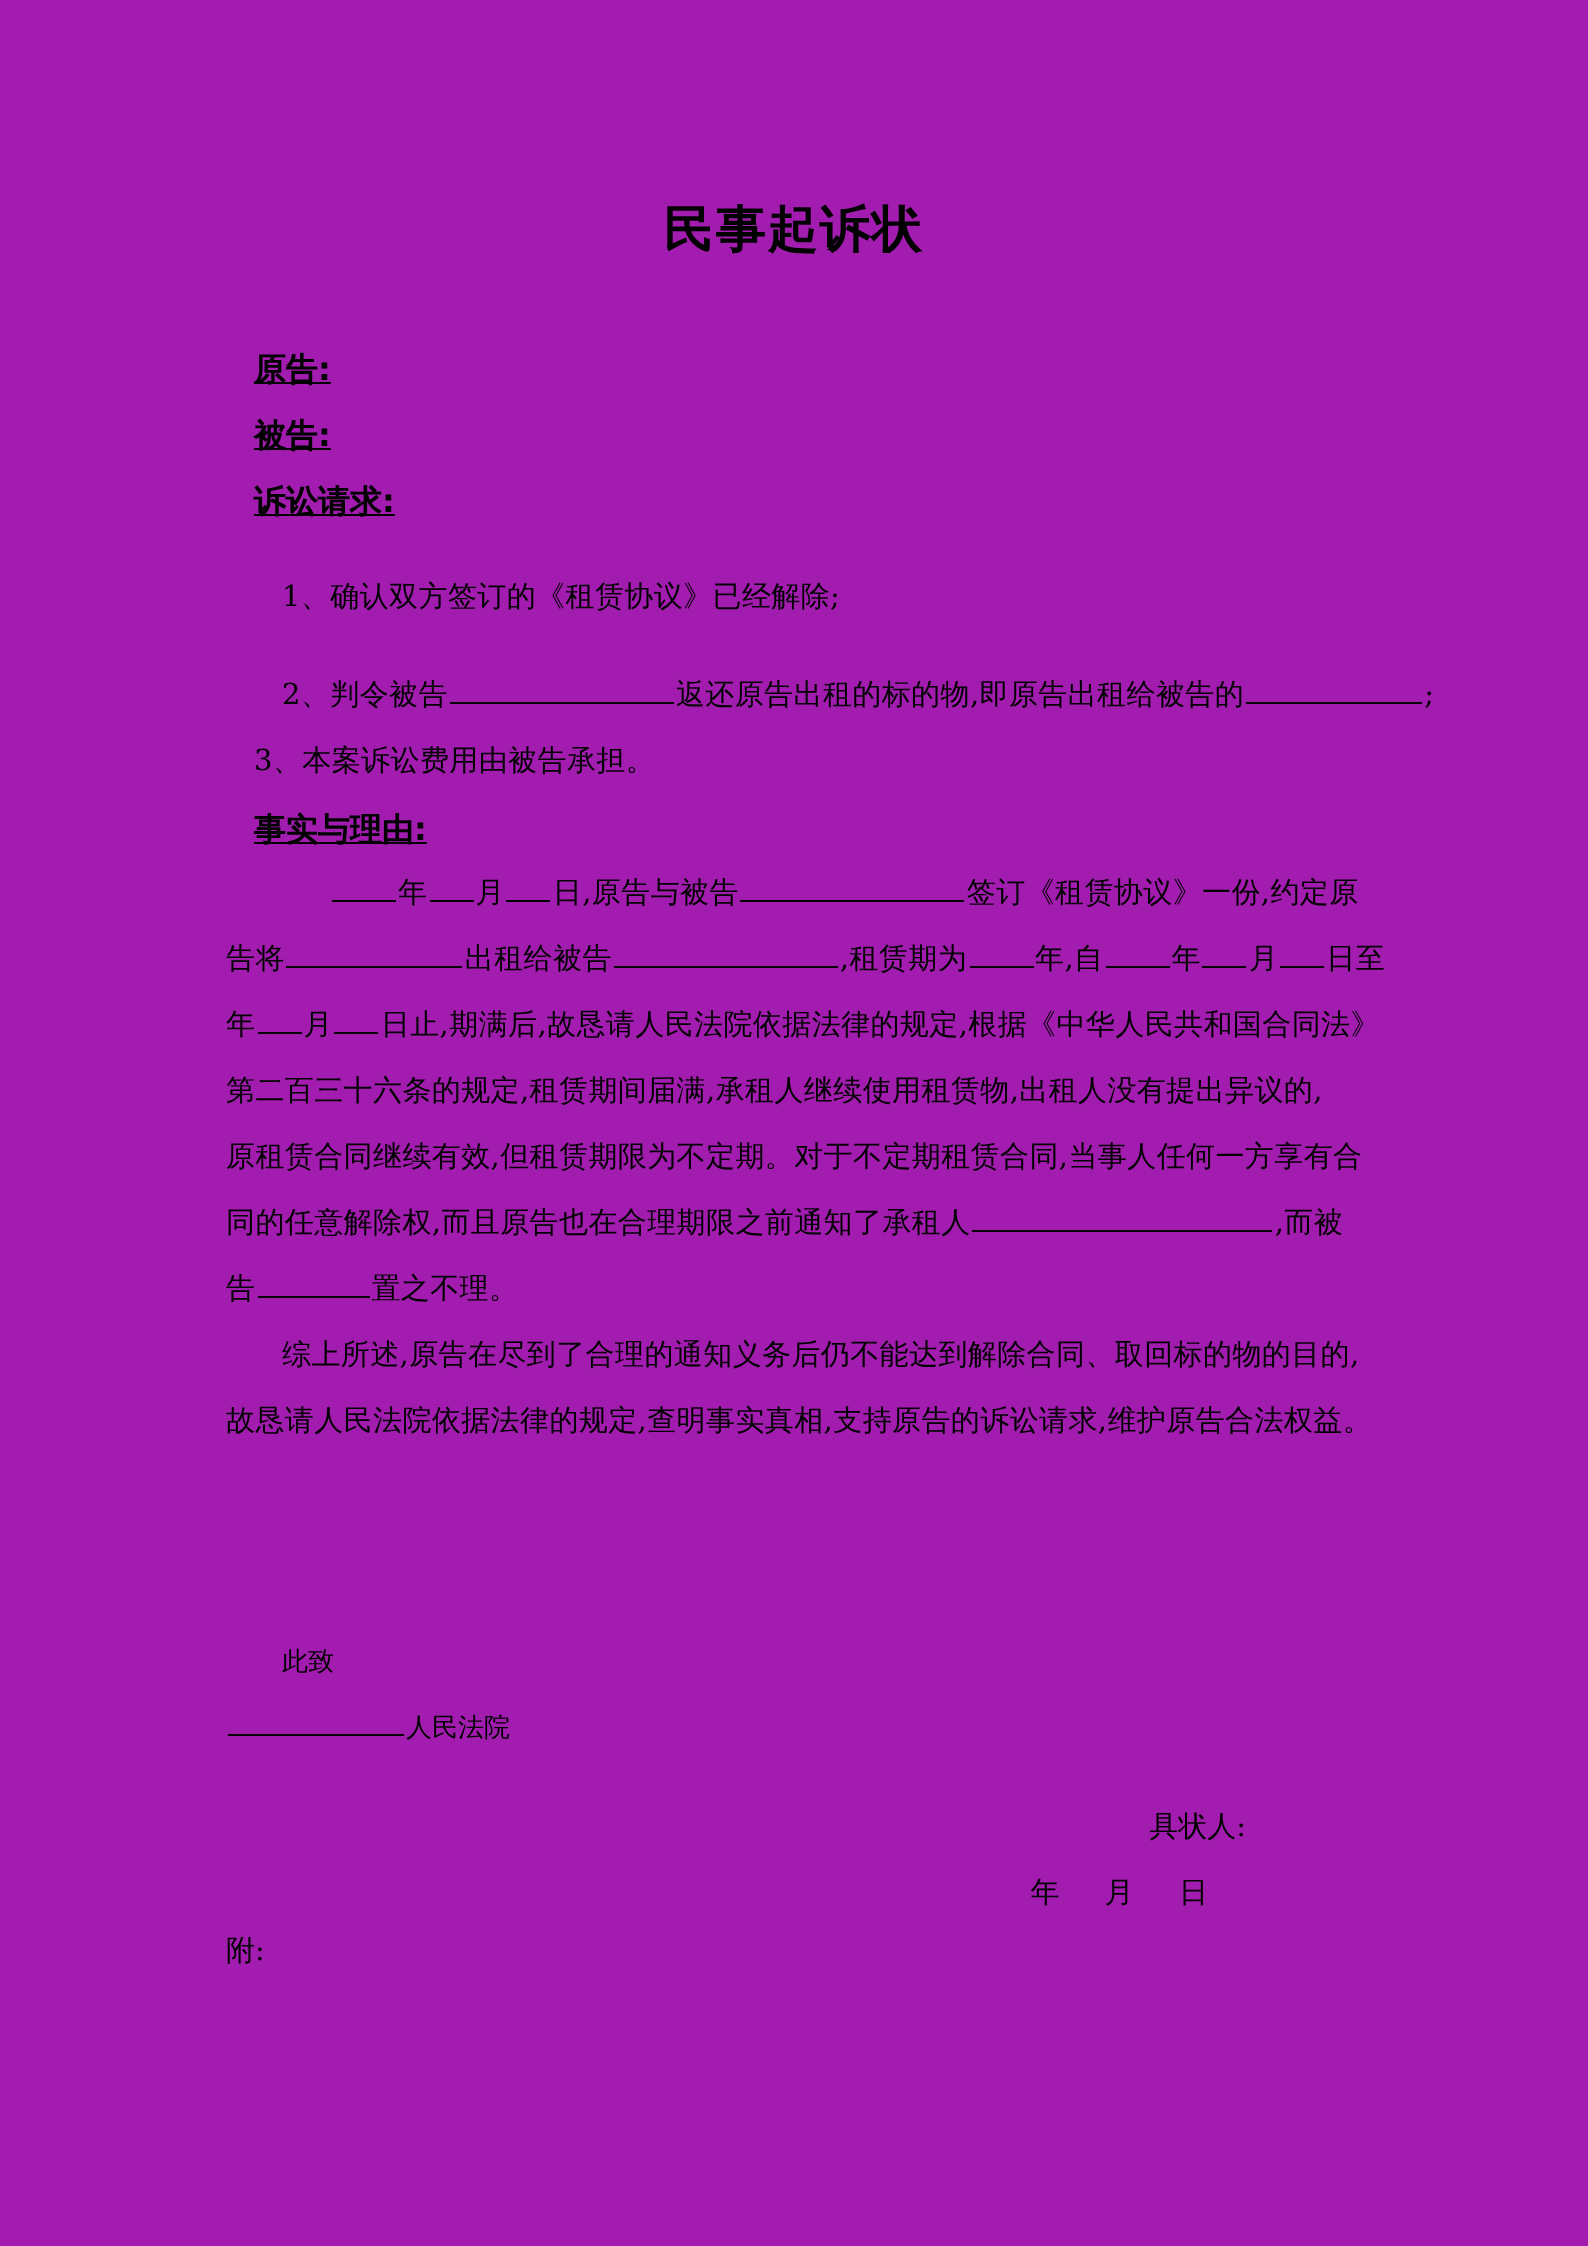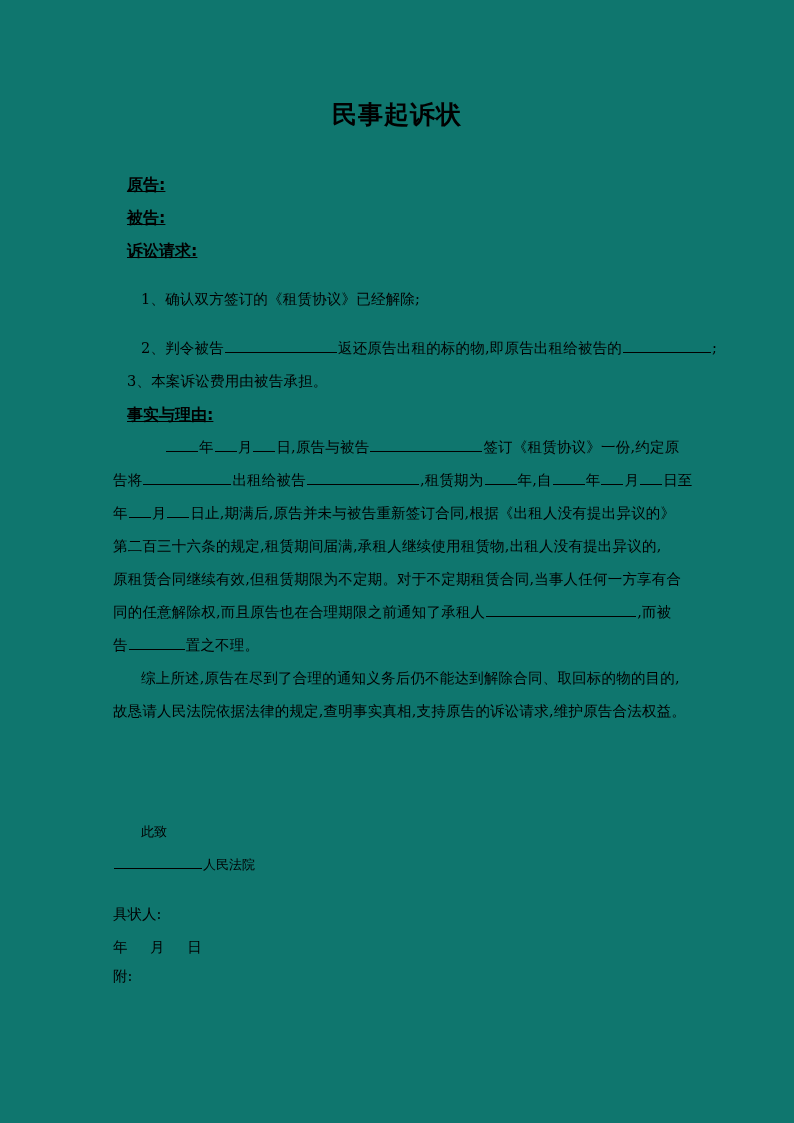--- a/index.html
+++ b/index.html
@@ -14,21 +14,21 @@
     font-family: "DejaVu Serif", "Liberation Serif", serif;
     color: #000000;
     overflow: hidden;
   }
   .page {
     position: absolute;
     left: 0;
     top: 0;
     width: 794px;
     height: 1123px;
-    background: #0f766e;
+    background: #a21caf;
   }
   .doc-title {
     position: absolute;
     left: 0;
     top: 98px;
     width: 794px;
     text-align: center;
     font-size: 25px;
     font-weight: bold;
     letter-spacing: 1px;
@@ -77,20 +77,21 @@
     line-height: 33px;
   }
   .closing .ci { padding-left: 28px; }
   .sign-block {
     position: absolute;
     left: 113px;
     top: 898px;
     width: 570px;
     font-size: 14.5px;
     line-height: 33px;
+    text-align: right;
   }
   .sign-name { padding-right: 60px; }
   .sign-date { padding-right: 70px; letter-spacing: 9px; }
   .appendix {
     position: absolute;
     left: 113px;
     top: 960px;
     font-size: 14.5px;
     line-height: 33px;
   }
@@ -126,21 +127,21 @@
 
     <div class="line" style="padding-left:52px">
       <span class="blank b-s"></span><span>年</span><span class="blank b-xs"></span><span>月</span><span class="blank b-xs"></span><span>日,原告与被告</span><span class="blank b-xl"></span><span>签订《租赁协议》一份,约定原</span>
     </div>
 
     <div class="line">
       <span>告将</span><span class="blank b-l"></span><span>出租给被告</span><span class="blank b-xl"></span><span>,租赁期为</span><span class="blank b-s"></span><span>年,自</span><span class="blank b-s"></span><span>年</span><span class="blank b-xs"></span><span>月</span><span class="blank b-xs"></span><span>日至</span>
     </div>
 
     <div class="line">
-      <span>年</span><span class="blank b-xs"></span><span>月</span><span class="blank b-xs"></span><span>日止,期满后,原告并未与被告重新签订合同,根据《出租人没有提出异议的》</span>
+      <span>年</span><span class="blank b-xs"></span><span>月</span><span class="blank b-xs"></span><span>日止,期满后,故恳请人民法院依据法律的规定,根据《中华人民共和国合同法》</span>
     </div>
 
     <div class="line">第二百三十六条的规定,租赁期间届满,承租人继续使用租赁物,出租人没有提出异议的,</div>
 
     <div class="line">原租赁合同继续有效,但租赁期限为不定期。对于不定期租赁合同,当事人任何一方享有合</div>
 
     <div class="line">
       <span>同的任意解除权,而且原告也在合理期限之前通知了承租人</span><span class="blank b-xxl"></span><span>,而被</span>
     </div>
 

